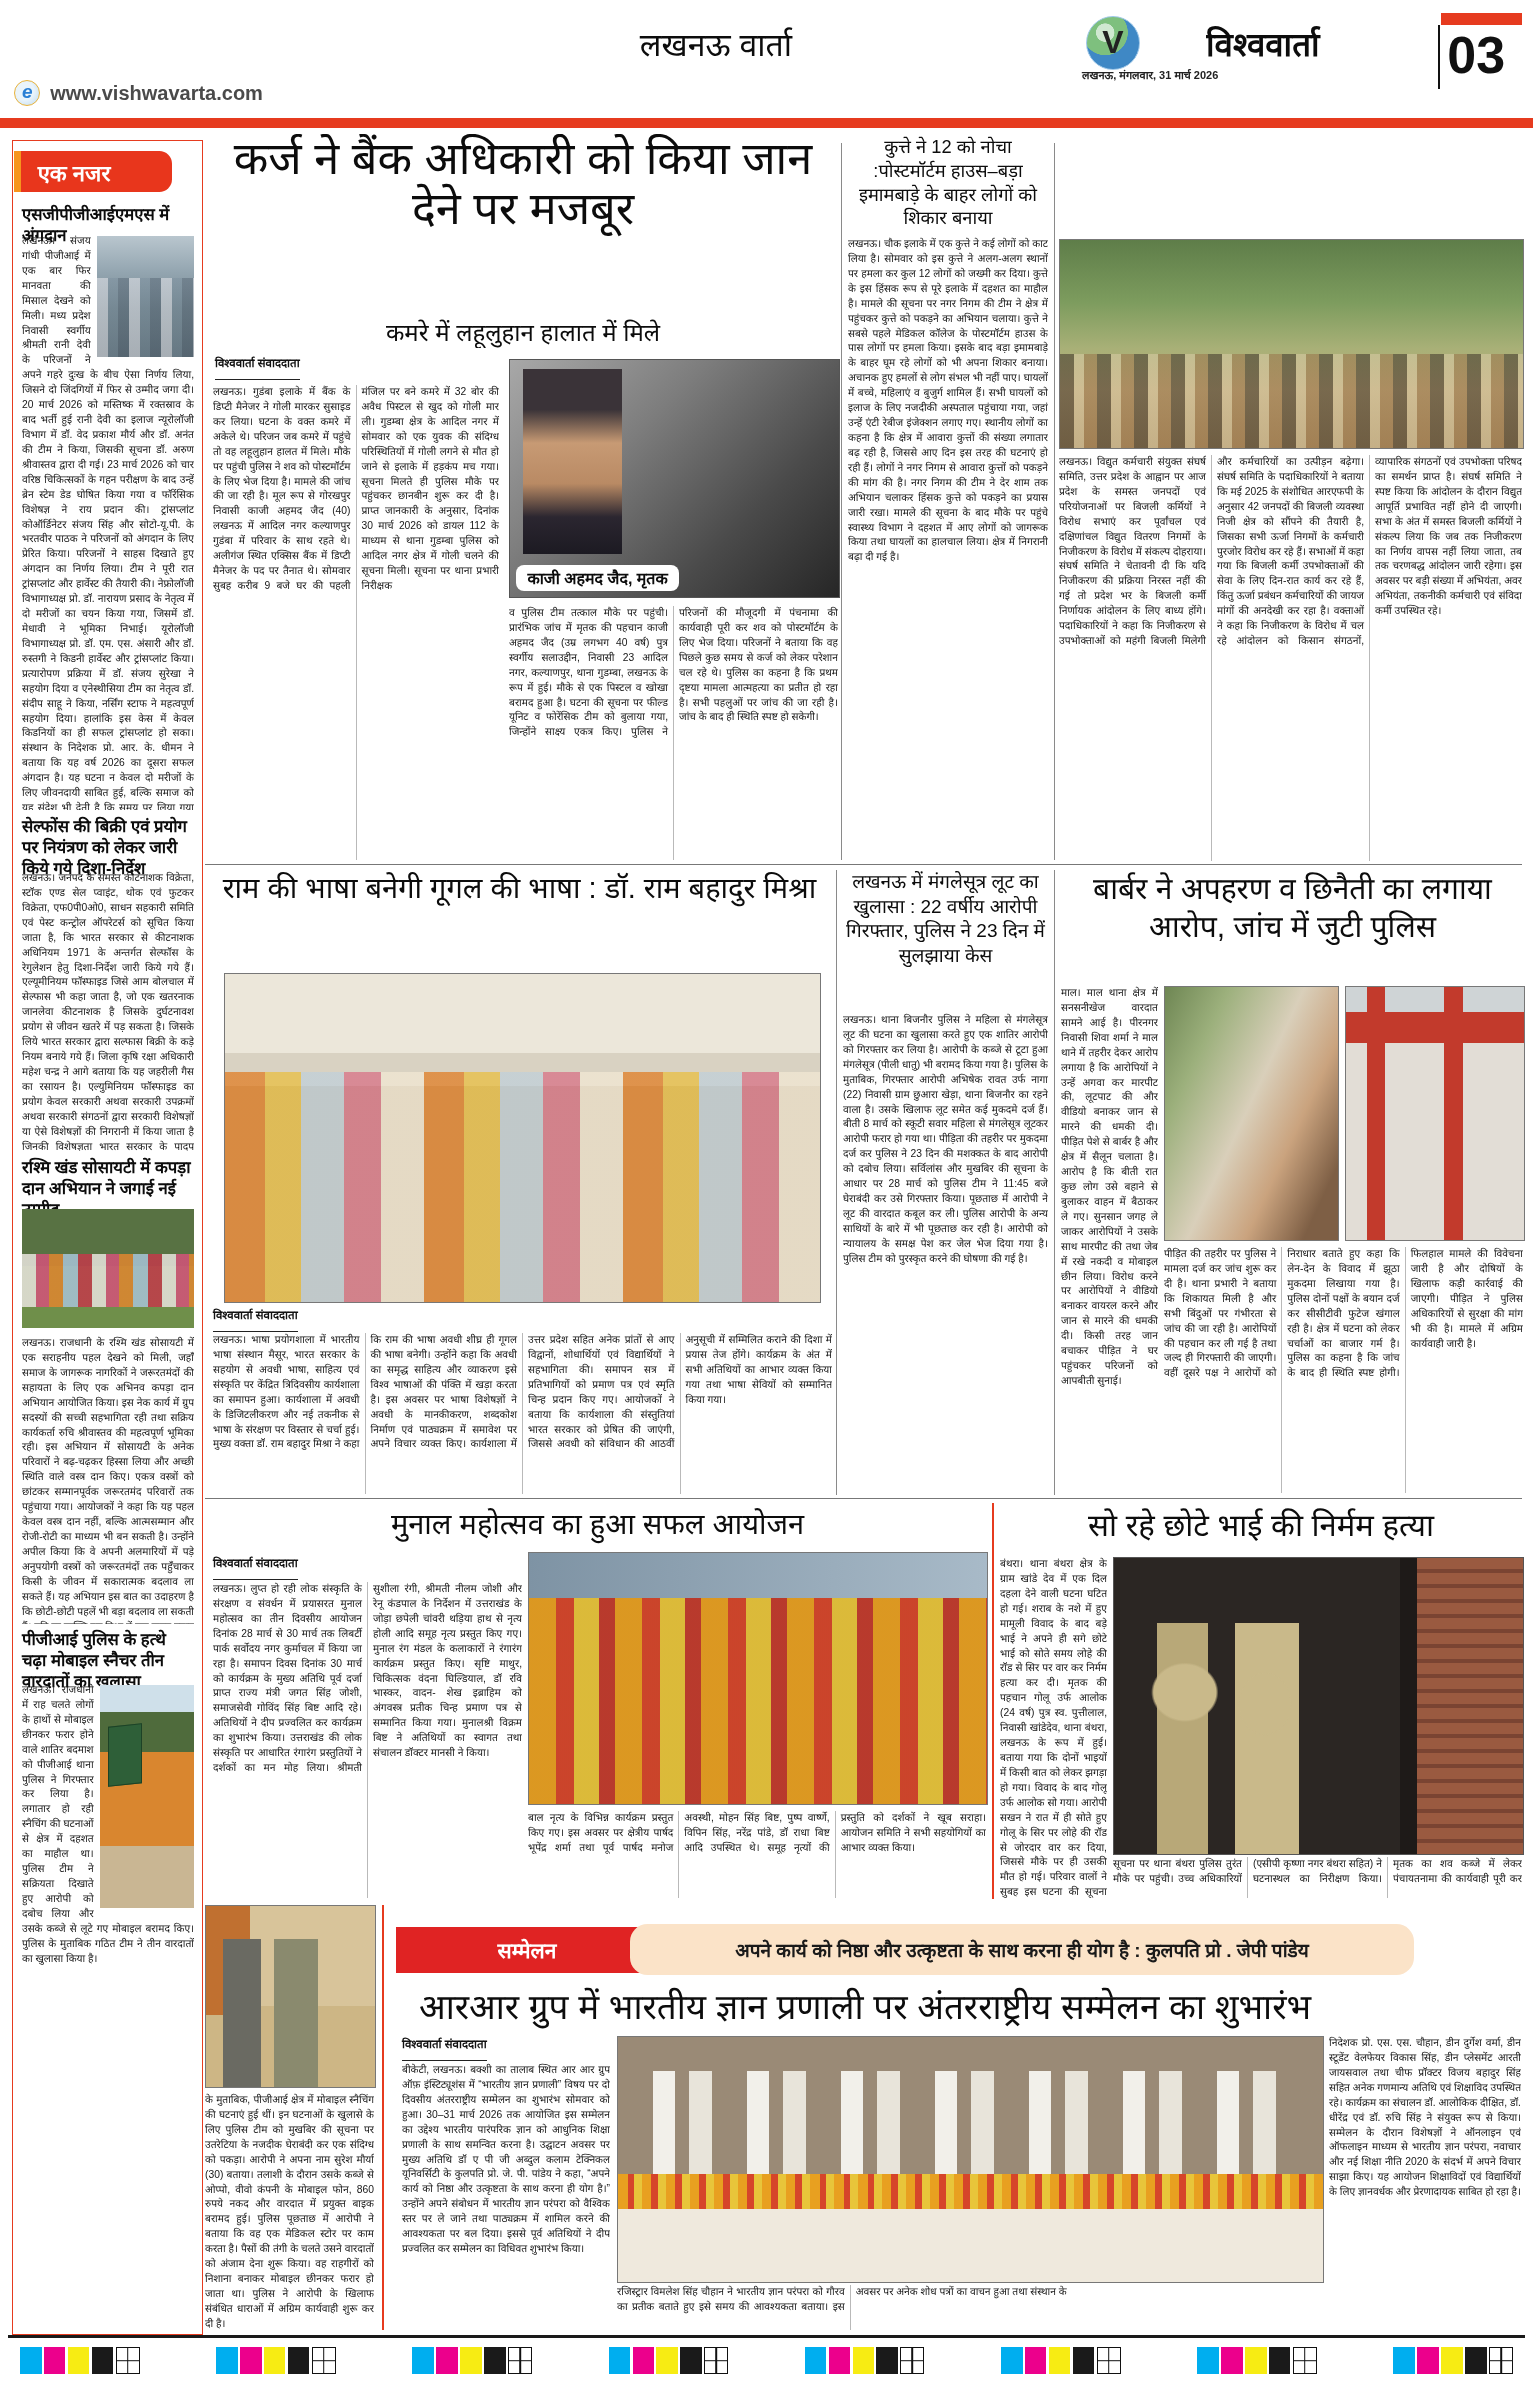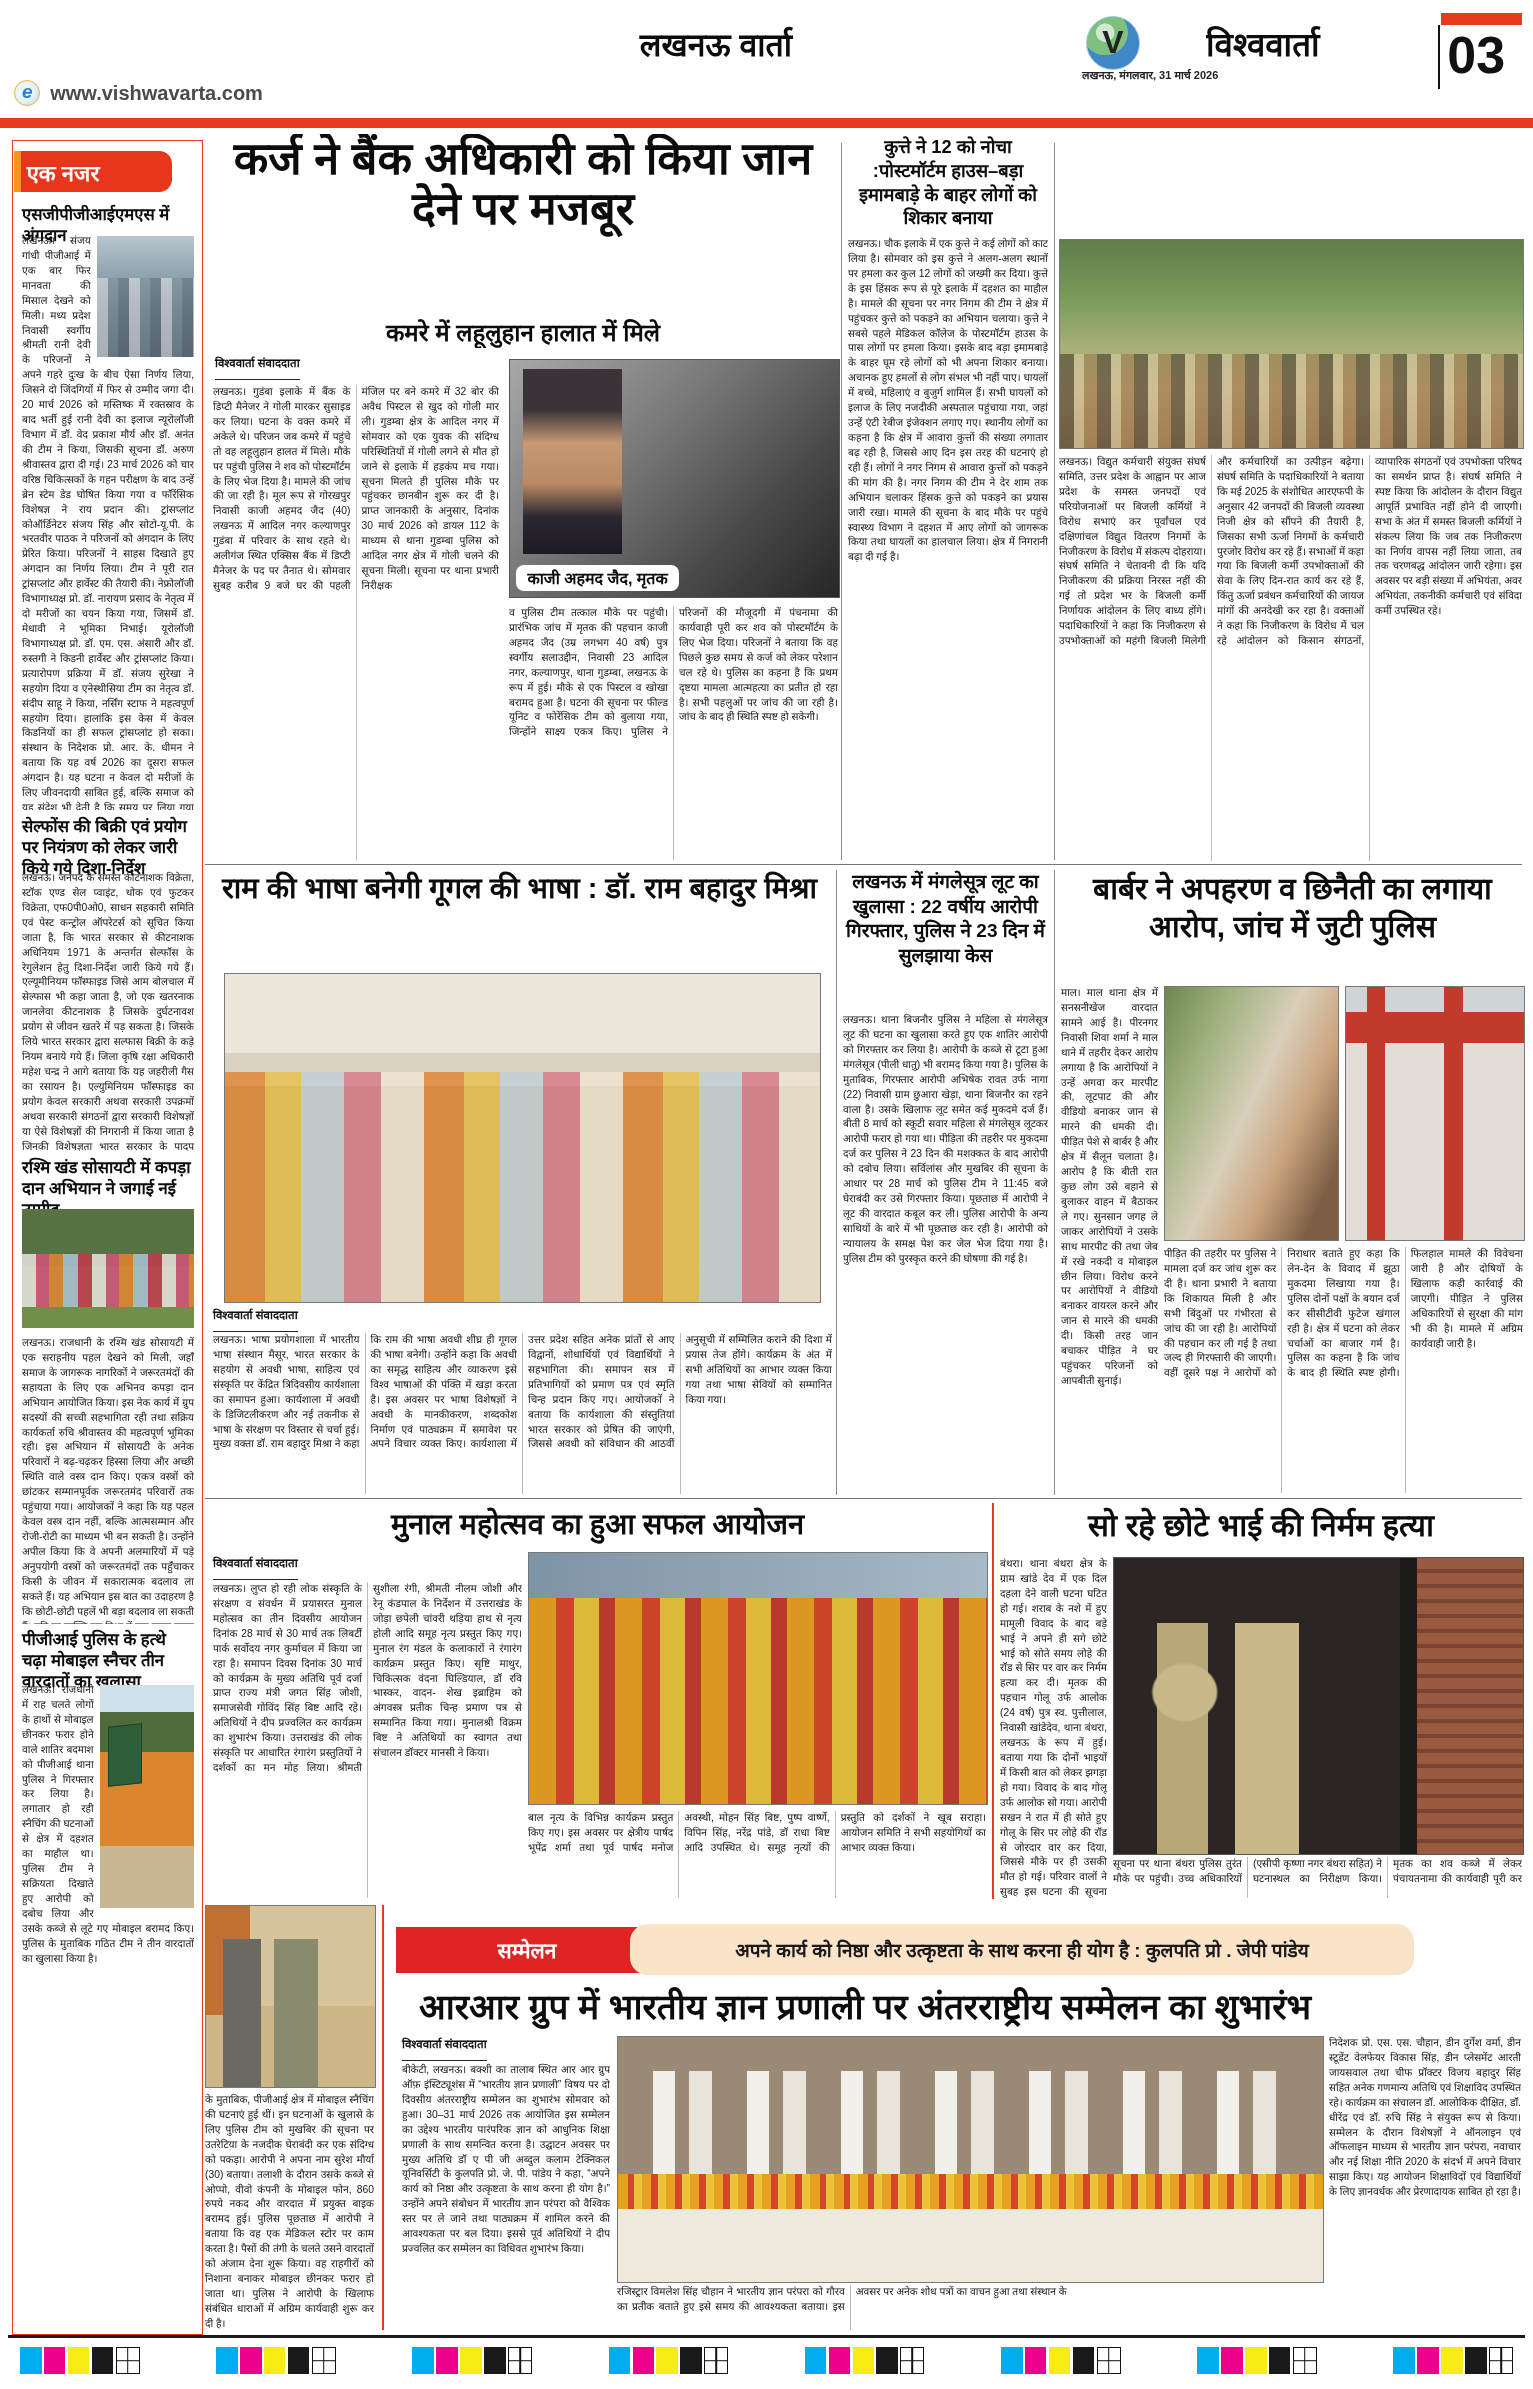--- a/index.html
+++ b/index.html
@@ -3,21 +3,21 @@
 <meta charset="utf-8">
 <style>
   html,body{margin:0;padding:0;background:#e9e9e9;}
   #page{position:relative;width:1533px;height:2389px;background:#ffffff;margin:0 auto;
         font-family:"Liberation Sans",sans-serif;color:#141414;overflow:hidden;}
   .abs{position:absolute;}
   .bd{font-size:10.3px;line-height:1.45;text-align:justify;color:#161616;overflow:hidden;}
   .cols2{column-count:2;column-gap:11px;column-rule:0.8px solid #b9b9b9;}
   .cols3{column-count:3;column-gap:11px;column-rule:0.8px solid #b9b9b9;}
   .cols4{column-count:4;column-gap:11px;column-rule:0.8px solid #b9b9b9;}
-  .hl{font-weight:700;color:#0c0c0c;text-align:center;overflow:hidden;}
+  .hl{font-weight:400;color:#0c0c0c;text-align:center;overflow:hidden;}
   .hl-left{font-weight:800;color:#0c0c0c;text-align:left;overflow:hidden;}
   .byline{font-weight:700;font-size:11.5px;color:#111;border-bottom:1.6px solid #222;
           display:inline-block;padding-bottom:9px;}
   .vline{position:absolute;width:0.8px;background:#8a8a8a;}
   .vline-red{position:absolute;width:1.6px;background:#e63b1f;}
   .hline{position:absolute;height:0.8px;background:#777;}
   .photo{position:absolute;overflow:hidden;}
   .caption-pill{position:absolute;left:6.4px;bottom:6.4px;background:#ffffff;border-radius:8px;
         padding:1.6px 11px;font-weight:800;font-size:16px;color:#0c0c0c;white-space:nowrap;}
   
@@ -32,21 +32,21 @@
   #logo .v{position:absolute;left:50%;top:50%;transform:translate(-50%,-52%);font-size:32px;font-weight:800;color:#222;}
   .globe-e{display:inline-block;width:24px;height:24px;border-radius:50%;
         background:radial-gradient(circle at 40% 40%,#eaf4fb 0 45%,#bcd9ee 100%);
         border:1.6px solid #e8b23a;color:#2a7fd4;font-weight:800;font-size:19px;line-height:22px;
         text-align:center;font-style:italic;margin-right:6.4px;vertical-align:middle;}
   
   #eknazar-box{position:absolute;left:12px;top:140px;width:189px;height:2193px;border:1.6px solid #e63b1f;background:#fff;}
   #eknazar-banner{position:absolute;left:20.7px;top:151px;width:151px;height:41px;background:#e8361c;
         border-radius:0 12.7px 12.7px 0;display:flex;align-items:center;}
   #eknazar-banner .accent{position:absolute;left:-6.4px;top:0;width:7.2px;height:41px;background:#f7941d;}
-  #eknazar-banner .txt{color:#fff;font-weight:800;font-size:22px;padding-left:6px;}
+  #eknazar-banner .txt{color:#fff;font-weight:800;font-size:22px;padding-left:17px;}
   .ek-h{font-weight:800;font-size:16.7px;line-height:1.25;color:#0c0c0c;}
   
   #strip-label{position:absolute;left:396px;top:1927px;width:262px;height:46px;background:#e02323;
         color:#fff;font-weight:800;font-size:21px;display:flex;align-items:center;justify-content:center;}
   #strip-quote{position:absolute;left:630px;top:1924px;width:784px;height:51px;background:#fbe3c8;
         border-radius:17.5px;display:flex;align-items:center;justify-content:center;
         font-weight:800;font-size:19px;color:#1a1a1a;}
   
   .ph-organ{background:linear-gradient(180deg,#b9c6ce 0%,#93a5b0 30%,#74868f 60%,#5a6a72 100%);}
   .ph-organ::after{content:"";position:absolute;inset:0;

